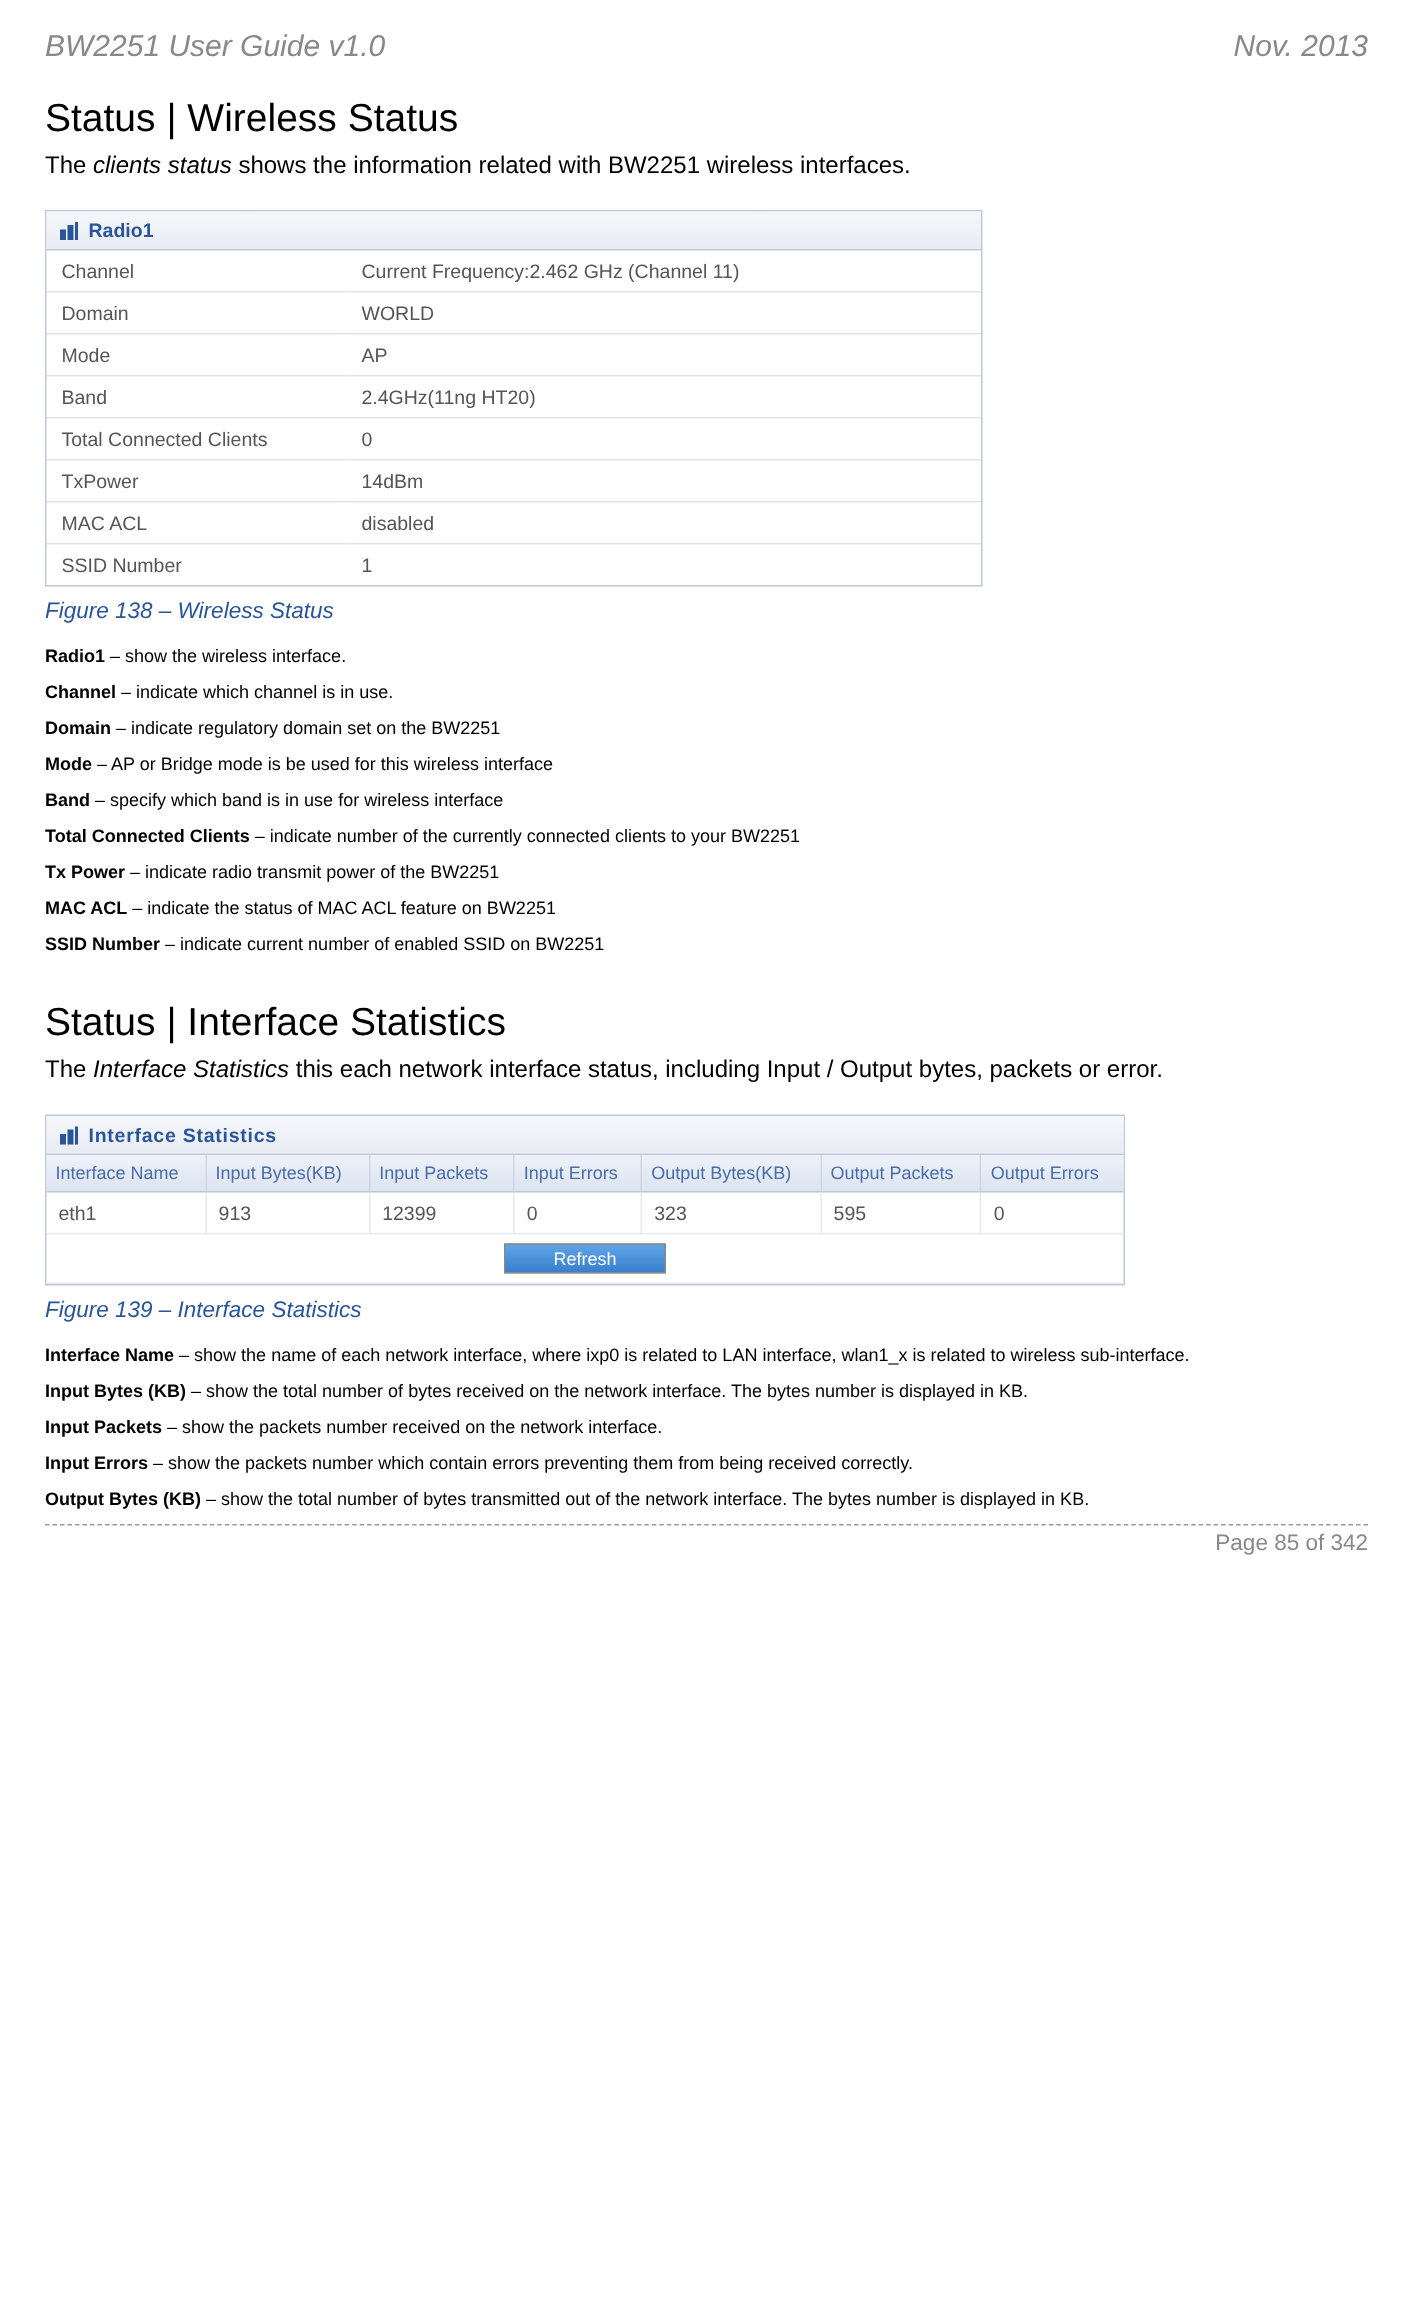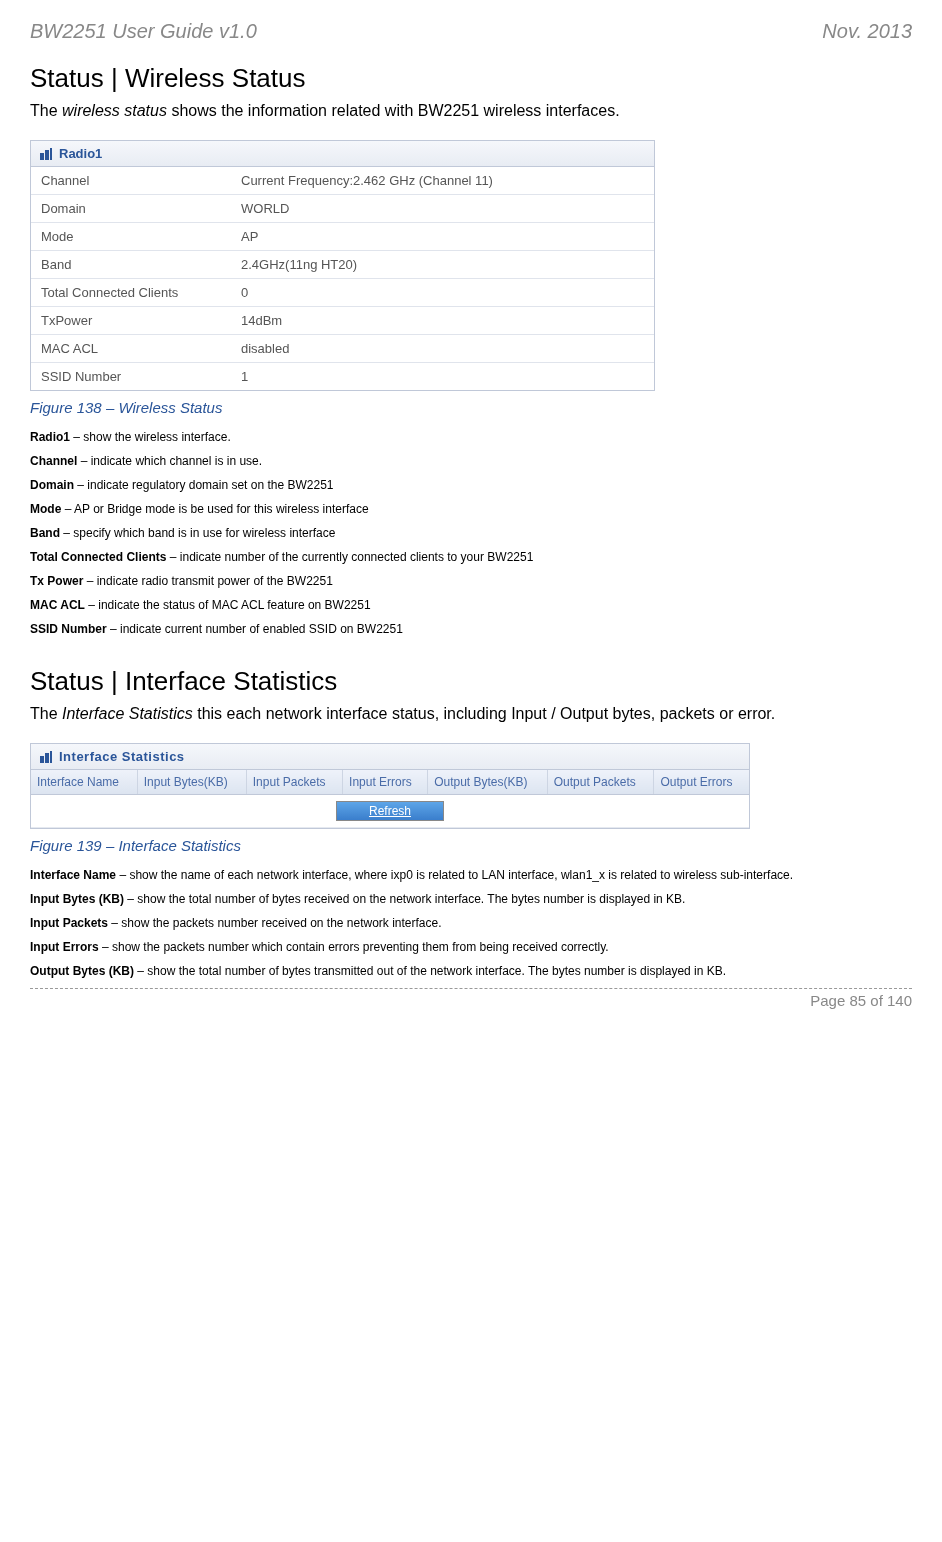--- a/index.html
+++ b/index.html
@@ -139,42 +139,41 @@
       padding: 4px;
     }
     .refresh-btn {
       display: inline-block;
       background: linear-gradient(#5da5e8, #3a7ecc);
       color: white;
       border: 1px solid #888;
       padding: 2px 32px;
       font-size: 12px;
       cursor: pointer;
-      text-decoration: underline;
     }
     .footer {
       border-top: 1px dashed #999;
       margin-top: 10px;
       text-align: right;
       color: #888;
       font-size: 15px;
       padding-top: 3px;
     }
   </style>
 </head>
 <body>
 
 <div class="header-row">
   <span>BW2251 User Guide v1.0</span>
   <span>Nov.  2013</span>
 </div>
 
 <h2>Status | Wireless Status</h2>
 <p class="intro-text">
-  <span>The </span><span class="italic">wireless status</span><span> shows the information related with BW2251 wireless interfaces.</span>
+  <span>The </span><span class="italic">clients status</span><span> shows the information related with BW2251 wireless interfaces.</span>
 </p>
 
 <div class="ui-panel">
   <div class="ui-panel-header">
     <span class="radio-icon">
       <svg width="14" height="14" viewBox="0 0 14 14">
           <rect x="1" y="6" width="4" height="7" fill="#2a5599"></rect>
           <rect x="6" y="3" width="4" height="10" fill="#2a5599"></rect>
           <rect x="11" y="1" width="2" height="12" fill="#2a5599"></rect>
         </svg>
@@ -252,31 +251,40 @@
         <tr>
       <th>Interface Name</th>
       <th>Input Bytes(KB)</th>
       <th>Input Packets</th>
       <th>Input Errors</th>
       <th>Output Bytes(KB)</th>
       <th>Output Packets</th>
       <th>Output Errors</th>
     </tr>
     <tr>
+      <td>eth1</td>
+      <td>913</td>
+      <td>12399</td>
+      <td>0</td>
+      <td>323</td>
+      <td>595</td>
+      <td>0</td>
+    </tr>
+    <tr>
           <td colspan="7" class="refresh-row">
       <span class="refresh-btn">Refresh</span>
     </td>
         </tr>
   </tbody>
     </table>
 </div>
 
 <p class="figure-caption">Figure 139 – Interface Statistics</p>
 
 <p class="definition"><span class="term">Interface Name</span><span> – show the name of each network interface, where ixp0 is related to LAN interface, wlan1_x is related to wireless sub-interface.</span></p>
 <p class="definition"><span class="term">Input Bytes (KB)</span><span> – show the total number of bytes received on the network interface. The bytes number is displayed in KB.</span></p>
 <p class="definition"><span class="term">Input Packets</span><span> – show the packets number received on the network interface.</span></p>
 <p class="definition"><span class="term">Input Errors</span><span> – show the packets number which contain errors preventing them from being received correctly.</span></p>
 <p class="definition"><span class="term">Output Bytes (KB)</span><span> – show the total number of bytes transmitted out of the network interface. The bytes number is displayed in KB.</span></p>
 
 <div class="footer">
-  <span>Page 85 of 140</span>
+  <span>Page 85 of 342</span>
 </div>
 
 </body></html>

